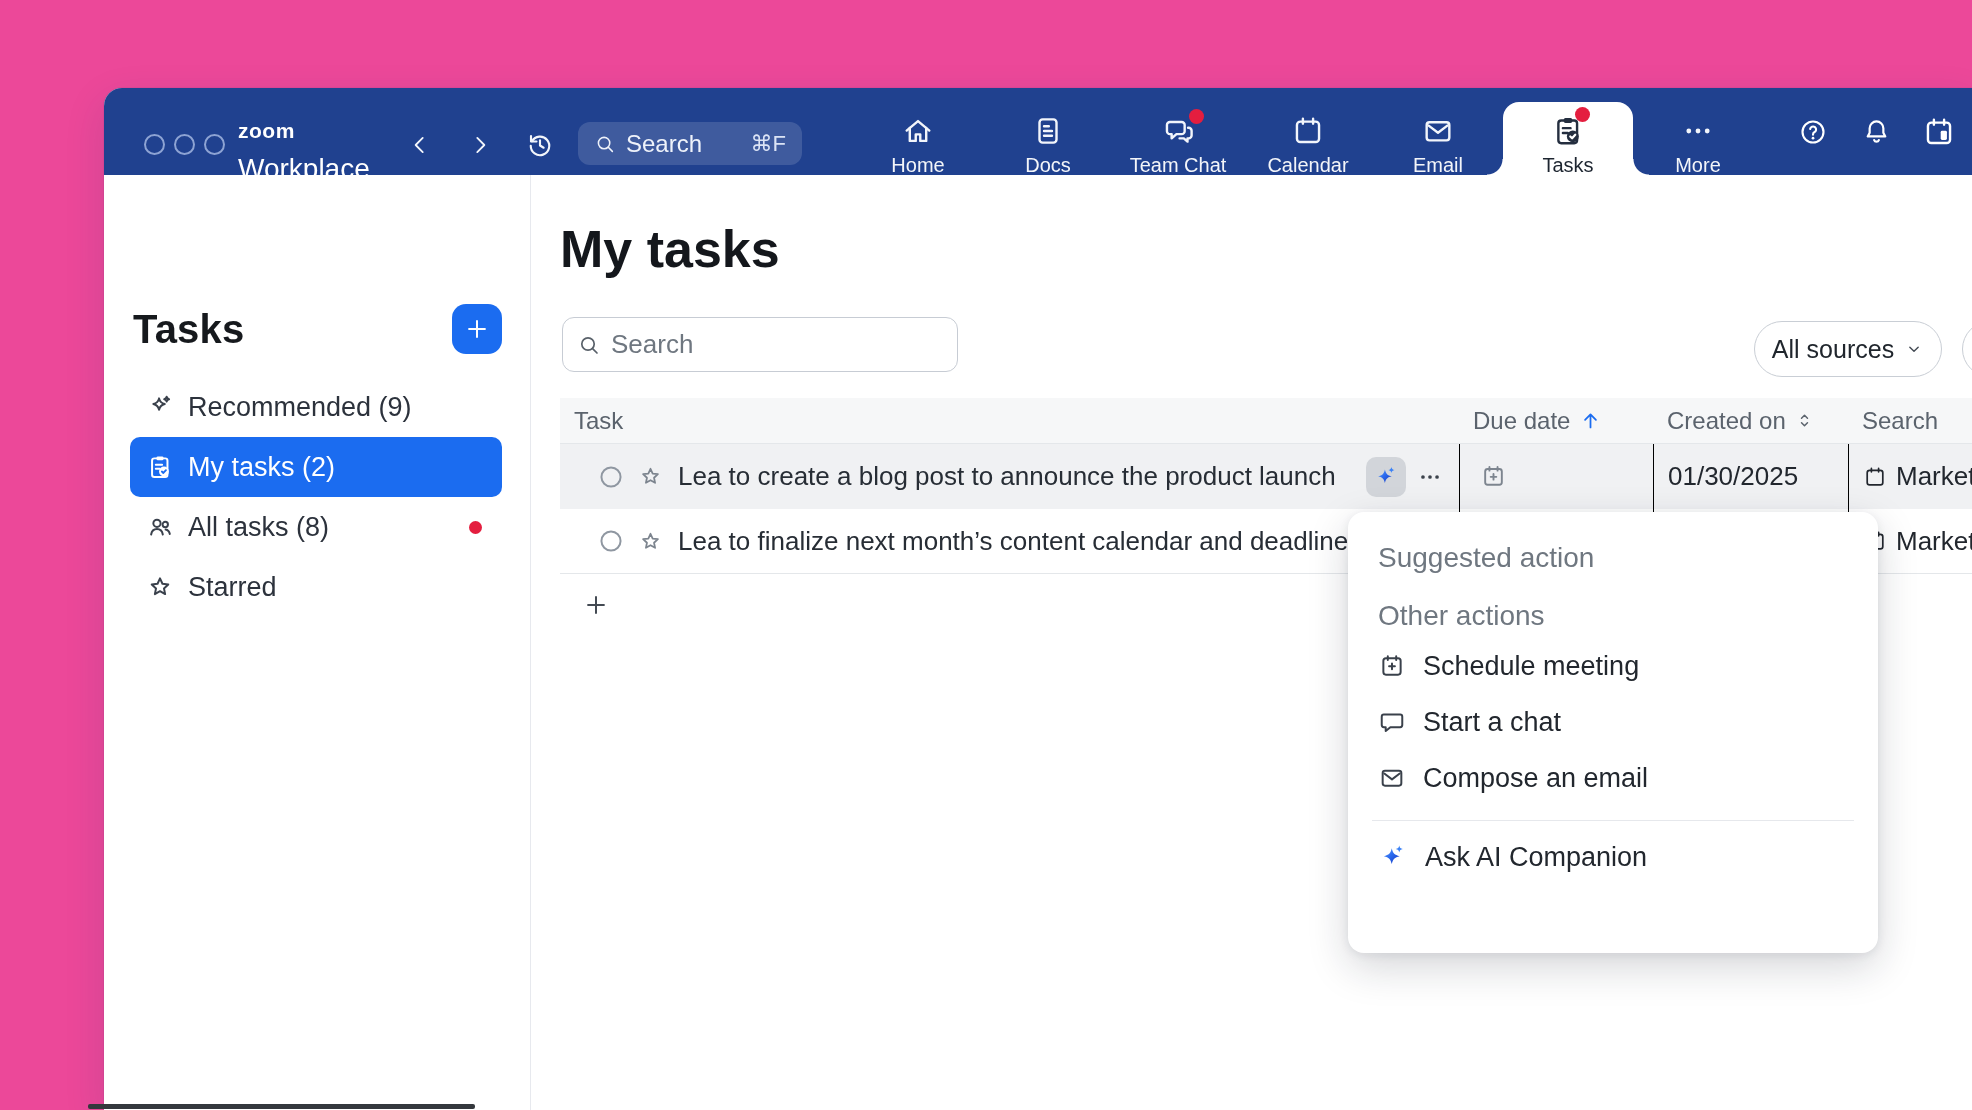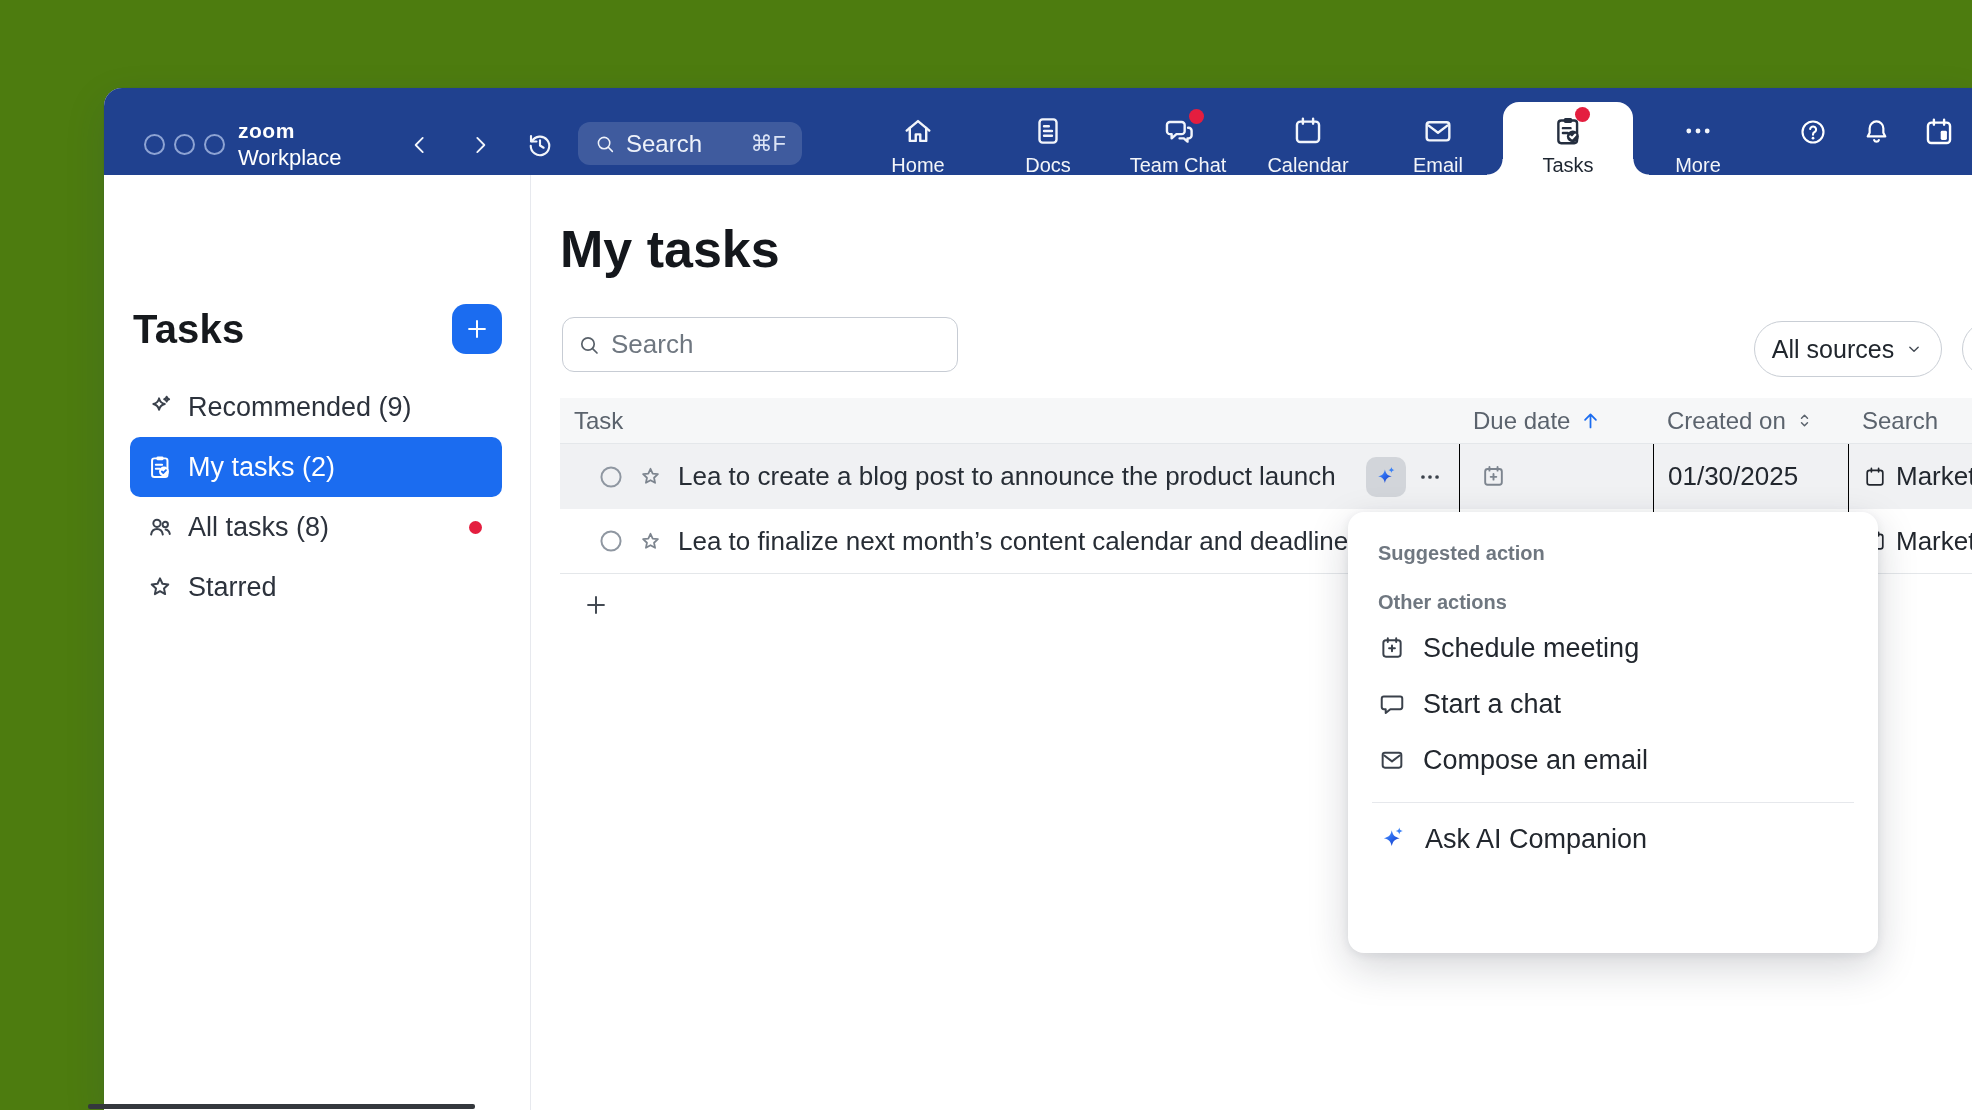--- a/index.html
+++ b/index.html
@@ -1,34 +1,34 @@
 <!DOCTYPE html>
 <html><head>
 <meta charset="utf-8">
 <style>
   * { margin:0; padding:0; box-sizing:border-box; }
   html,body { width:1972px; height:1110px; }
   body { font-family:"Liberation Sans","DejaVu Sans",sans-serif; background:#d9e4f9; overflow:hidden; }
 
-  .app { position:relative; width:1972px; height:1110px; background:#4d7c0f; overflow:hidden; }
+  .app { position:relative; width:1972px; height:1110px; background:#ec4899; overflow:hidden; }
 
   .window { position:absolute; left:104px; top:88px; width:1868px; height:1022px;
             border-top-left-radius:18px; overflow:hidden; background:#fff;
             box-shadow:0 0 0 1px rgba(30,50,110,.06), 0 14px 40px rgba(30,50,110,.14); }
 
   .ic { display:inline-flex; }
   .ic svg { width:100%; height:100%; display:block; }
 
   
   .titlebar { position:absolute; left:0; top:0; right:0; height:87px; background:#20418f; }
   .lights { position:absolute; left:40px; top:46px; display:flex; gap:9px; }
   .light { width:21px; height:21px; border-radius:50%; border:2px solid #8da3d3; }
   .logo { position:absolute; left:134px; top:32px; color:#fff; line-height:1; }
   .logo .zb { display:block; font-size:21px; font-weight:700; letter-spacing:.5px; }
-  .logo .zp { display:block; font-size:22px; font-weight:500; margin-top:6px; }
+  .logo .zp { display:block; font-size:28px; font-weight:500; margin-top:14px; }
   .hnav-btn { position:absolute; top:44px; width:26px; height:26px; color:#f2f5fb; }
   .hist-btn { position:absolute; left:421px; top:42px; width:30px; height:30px; color:#f2f5fb; }
   .gsearch { position:absolute; left:474px; top:34px; width:224px; height:43px; border-radius:12px;
              background:rgba(255,255,255,.14); display:flex; align-items:center; padding:0 16px;
              color:#eef2fa; }
   .gsearch .ic { width:22px; height:22px; margin-right:10px; }
   .gsearch .gtext { font-size:24px; }
   .gsearch .gkey { margin-left:auto; font-size:22px; color:#dbe3f5; }
 
   .topnav { position:absolute; left:749px; top:0; height:73px; display:flex; }
@@ -120,21 +120,21 @@
   .cell-created { padding-left:14px; font-size:26px; color:#22272e; }
   .cell-source { padding-left:14px; gap:9px; font-size:26px; color:#22272e; white-space:nowrap; }
   .cell-source .ic { width:24px; height:24px; color:#22272e; flex:none; }
   .add-row { height:62px; display:flex; align-items:center; padding-left:22px; }
   .add-row .ic { width:28px; height:28px; color:#434a53; }
 
   
   .menu { position:absolute; left:817px; top:337px; width:530px; height:441px; background:#fff;
           border-radius:16px; box-shadow:0 14px 40px rgba(20,28,45,.18), 0 2px 10px rgba(20,28,45,.08);
           padding-top:18px; z-index:10; }
-  .menu-label { padding:12px 30px 6px; font-size:20px; color:#6f7780;font-weight:bold; }
+  .menu-label { padding:12px 30px 6px; font-size:28px; color:#6f7780; }
   .menu-item { height:56px; padding:0 30px; display:flex; align-items:center; gap:17px;
                font-size:27px; color:#22272e; cursor:pointer; }
   .menu-item .ic { width:28px; height:28px; color:#3a414b; flex:none; }
   .menu-item .ic.ai { width:30px; height:30px; }
   .menu-divider { height:1px; background:#e6e8ec; margin:14px 24px 8px; }
 
   .bottom-artifact { position:absolute; left:88px; top:1104px; width:387px; height:5px;
                      background:#34383d; border-radius:2px; }
 </style>
 </head>

